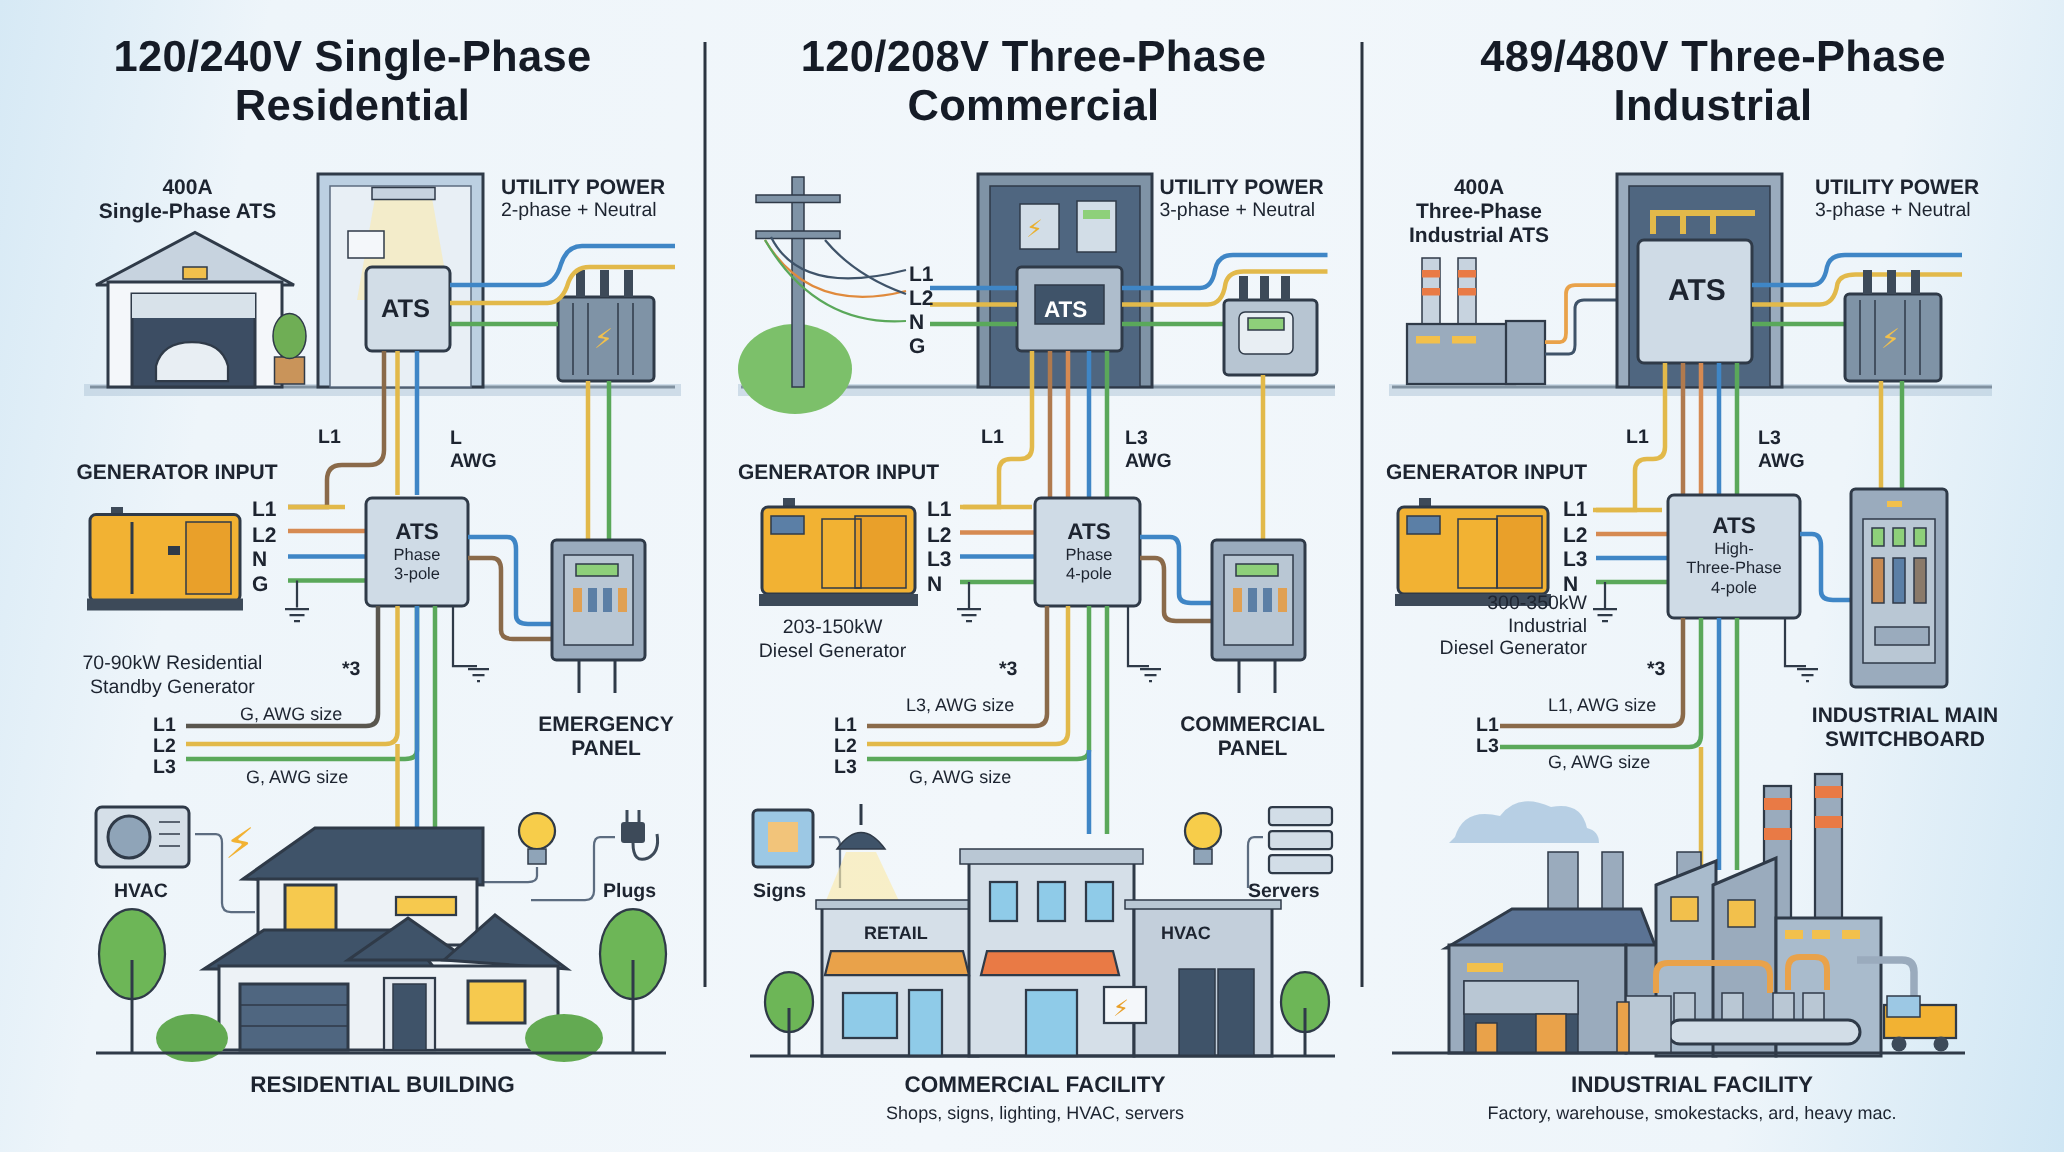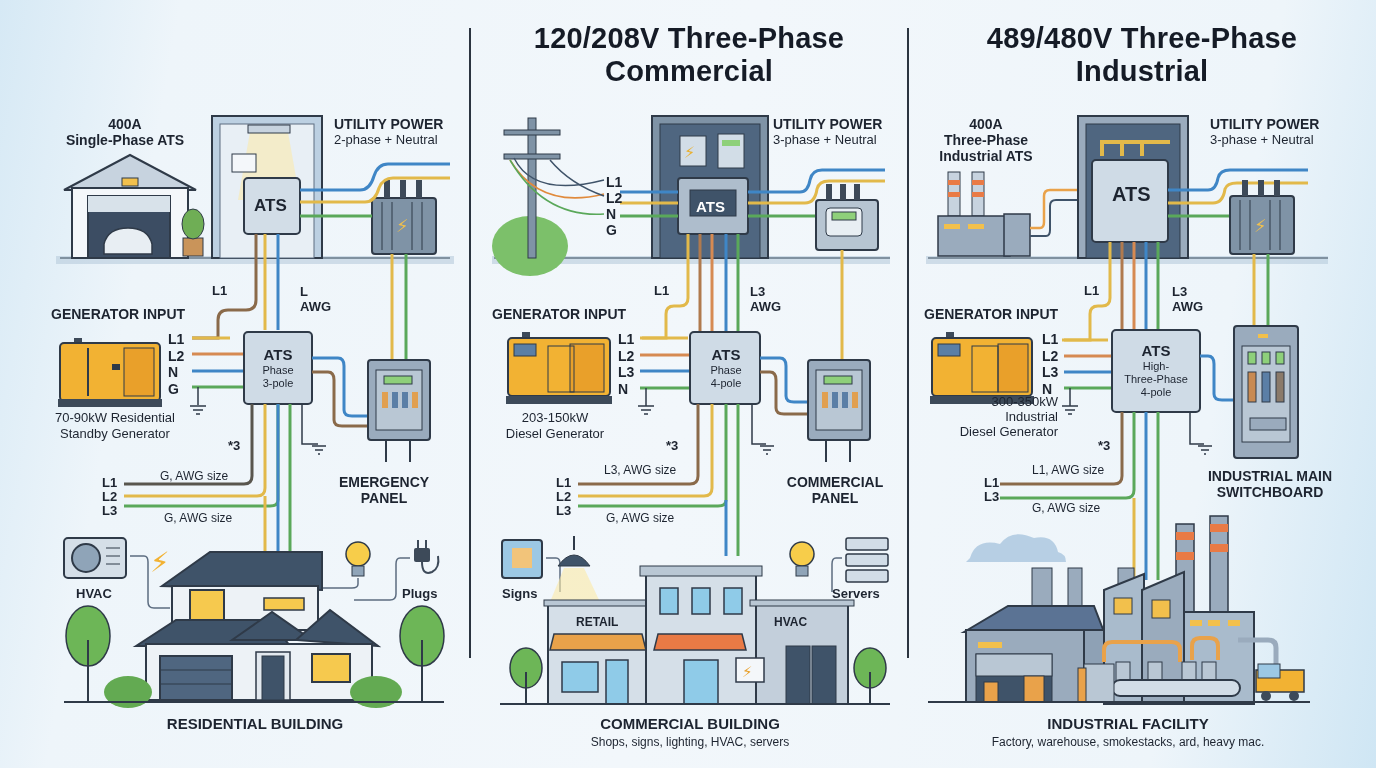--- a/index.html
+++ b/index.html
@@ -160,20 +160,24 @@
 
     <ellipse cx="88" cy="636" rx="22" ry="30" fill="#6db657" stroke="#2f3a48" stroke-width="1.5"></ellipse>
     <line x1="88" y1="640" x2="88" y2="702" stroke="#2f3a48" stroke-width="2"></line>
     <ellipse cx="422" cy="636" rx="22" ry="30" fill="#6db657" stroke="#2f3a48" stroke-width="1.5"></ellipse>
     <line x1="422" y1="640" x2="422" y2="702" stroke="#2f3a48" stroke-width="2"></line>
     <ellipse cx="128" cy="692" rx="24" ry="16" fill="#63aa52"></ellipse>
     <ellipse cx="376" cy="692" rx="26" ry="16" fill="#63aa52"></ellipse>
     <line x1="64" y1="702" x2="444" y2="702" stroke="#2f3a48" stroke-width="2"></line>
   </svg>
 
+  <div class="title">
+    <div>120/240V Single-Phase</div>
+    <div>Residential</div>
+  </div>
   <div class="lbl c b" style="left:50px;top:116px;width:150px;font-size:14px;">
     <div>400A</div>
     <div>Single-Phase ATS</div>
   </div>
   <div class="lbl" style="left:334px;top:116px;">
     <div class="b" style="font-size:14px;">UTILITY POWER</div>
     <div>2-phase + Neutral</div>
   </div>
   <div class="lbl b" style="left:254px;top:198px;font-size:17px;">ATS</div>
   <div class="lbl b" style="left:212px;top:283px;">L1</div>
@@ -186,33 +190,33 @@
     <div>L1</div>
     <div>L2</div>
     <div>N</div>
     <div>G</div>
   </div>
   <div class="lbl c" style="left:240px;top:346px;width:76px;line-height:13px;">
     <div class="b" style="font-size:15px;line-height:18px;">ATS</div>
     <div style="font-size:11px;">Phase</div>
     <div style="font-size:11px;">3-pole</div>
   </div>
-  <div class="lbl c" style="left:30px;top:410px;width:170px;line-height:16px;text-align:center;">
+  <div class="lbl c" style="left:30px;top:434px;width:170px;line-height:16px;text-align:center;">
     <div>70-90kW Residential</div>
     <div>Standby Generator</div>
   </div>
   <div class="lbl b" style="left:228px;top:438px;">*3</div>
   <div class="lbl" style="left:160px;top:468px;font-size:12px;">G, AWG size</div>
   <div class="lbl b" style="left:102px;top:476px;line-height:14px;">
     <div>L1</div>
     <div>L2</div>
     <div>L3</div>
   </div>
   <div class="lbl" style="left:164px;top:510px;font-size:12px;">G, AWG size</div>
-  <div class="lbl c caps" style="left:324px;top:474px;width:120px;">
+  <div class="lbl c caps" style="left:344px;top:474px;width:120px;">
     <div>EMERGENCY</div>
     <div>PANEL</div>
   </div>
   <div class="lbl b" style="left:76px;top:586px;">HVAC</div>
   <div class="lbl b" style="left:402px;top:586px;">Plugs</div>
   <div class="lbl c caps" style="left:100px;top:716px;width:310px;font-size:15px;">RESIDENTIAL BUILDING</div>
 </div>
 
 <div class="divider" style="left:469px;"></div>
 
@@ -390,21 +394,21 @@
   </div>
   <div class="lbl" style="left:136px;top:510px;font-size:12px;">G, AWG size</div>
   <div class="lbl c caps" style="left:300px;top:474px;width:130px;">
     <div>COMMERCIAL</div>
     <div>PANEL</div>
   </div>
   <div class="lbl b" style="left:32px;top:586px;">Signs</div>
   <div class="lbl b" style="left:362px;top:586px;">Servers</div>
   <div class="lbl b" style="left:106px;top:614px;font-size:12px;">RETAIL</div>
   <div class="lbl b" style="left:304px;top:614px;font-size:12px;">HVAC</div>
-  <div class="lbl c caps" style="left:60px;top:716px;width:320px;font-size:15px;">COMMERCIAL BUILDING</div>
+  <div class="lbl c caps" style="left:60px;top:716px;width:320px;font-size:15px;">COMMERCIAL FACILITY</div>
   <div class="lbl c" style="left:60px;top:734px;width:320px;font-size:12px;">Shops, signs, lighting, HVAC, servers</div>
 </div>
 
 <div class="divider" style="left:907px;"></div>
 
 <div class="panel p3">
   <svg class="art" width="468" height="768">
     <line x1="20" y1="258" x2="420" y2="258" stroke="#2f3a48" stroke-width="2"></line>
     <rect x="18" y="256" width="402" height="8" fill="#b8ccdc" opacity="0.6"></rect>
 

